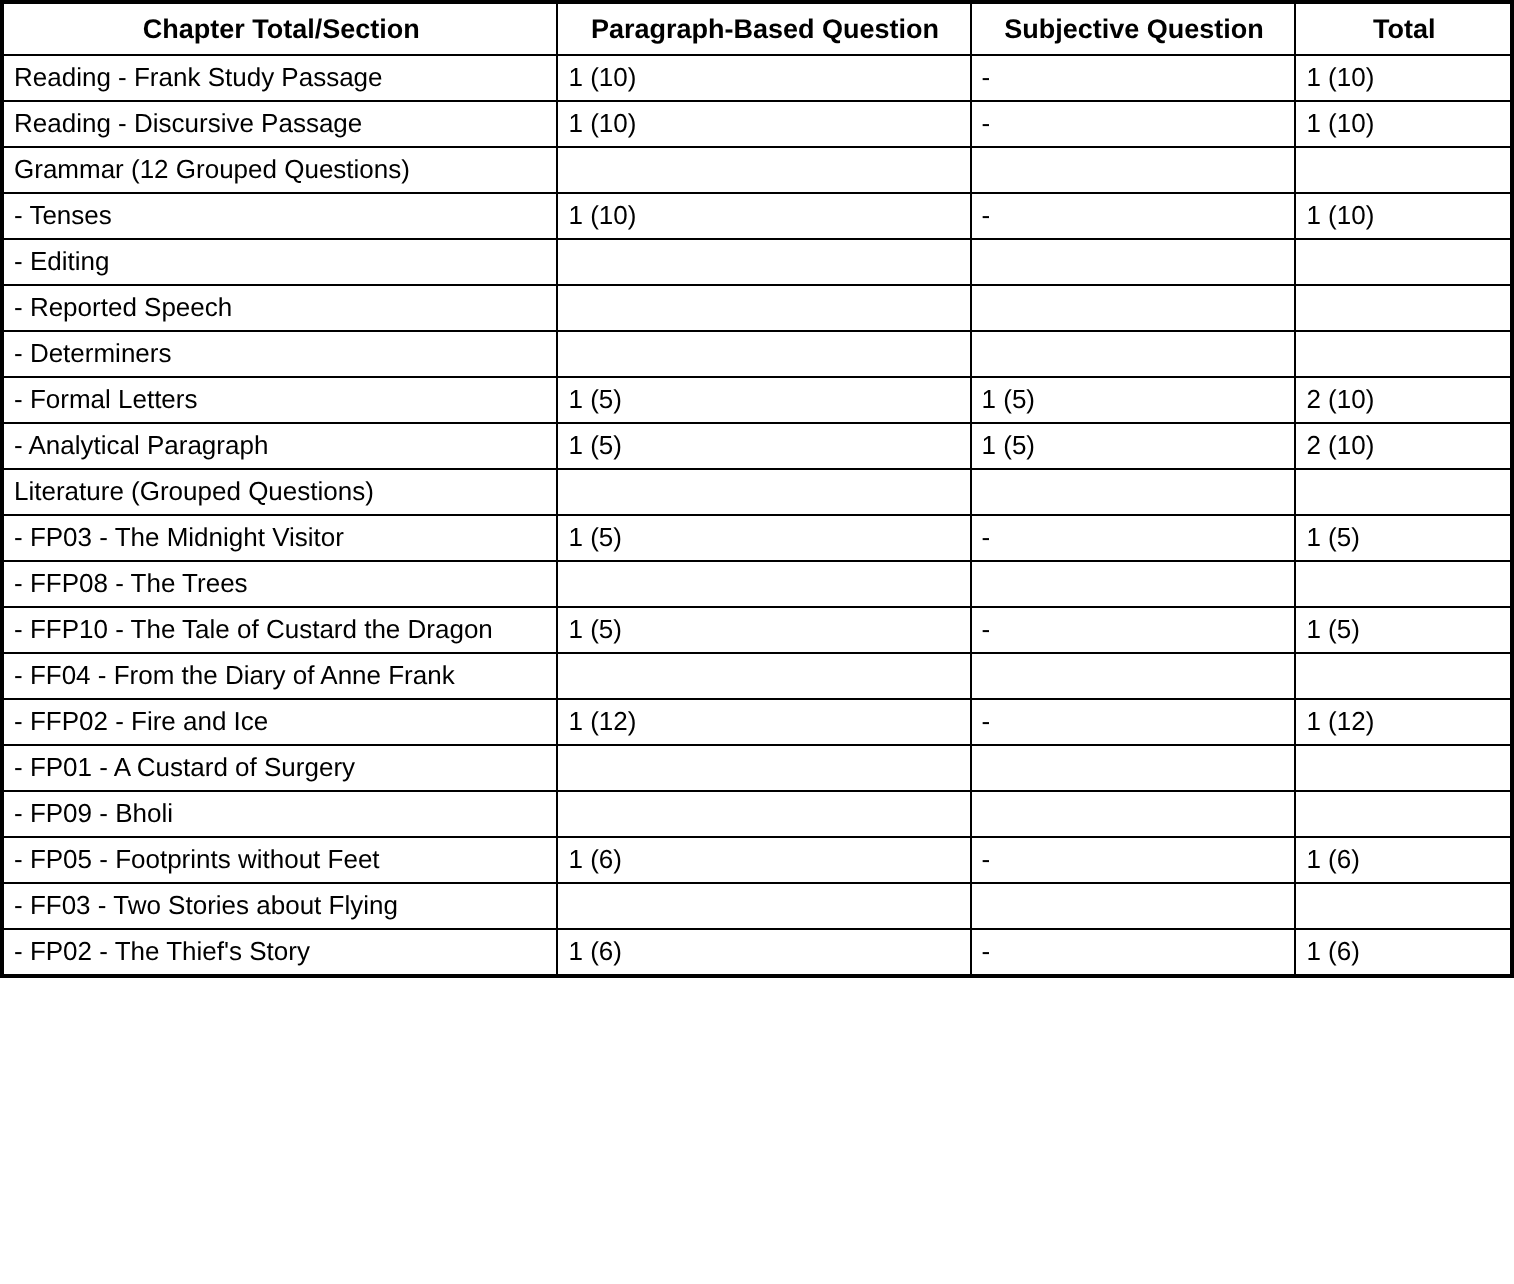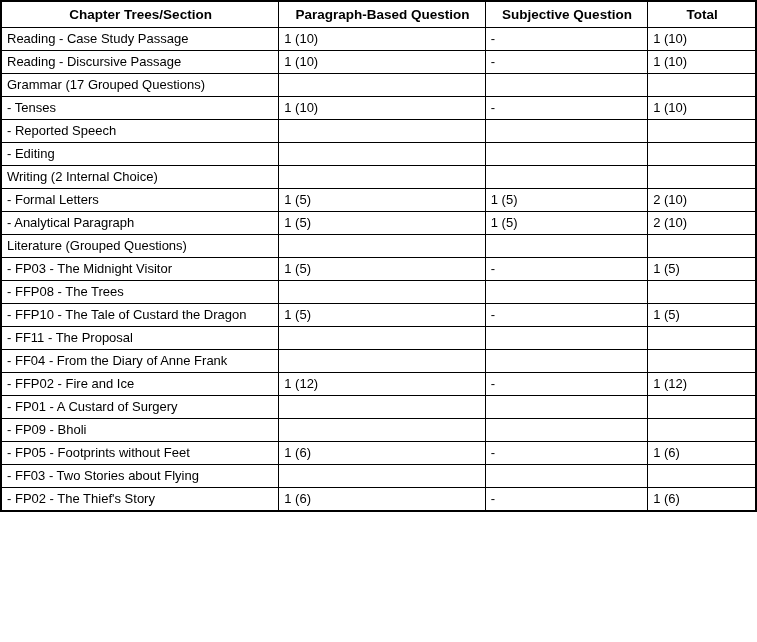--- a/index.html
+++ b/index.html
@@ -60,65 +60,65 @@
 
 <table id="exam-table">
   <colgroup>
     <col class="c-chapter">
     <col class="c-para">
     <col class="c-subj">
     <col class="c-total">
   </colgroup>
   <thead>
     <tr>
-      <th>Chapter Trees/Section</th>
+      <th>Chapter Total/Section</th>
       <th>Paragraph-Based Question</th>
       <th>Subjective Question</th>
       <th>Total</th>
     </tr>
   </thead>
   <tbody id="table-body">
       <tr>
-        <td>Reading - Case Study Passage</td>
+        <td>Reading - Frank Study Passage</td>
         <td>1 (10)</td>
         <td>-</td>
         <td>1 (10)</td>
       </tr>
       <tr>
         <td>Reading - Discursive Passage</td>
         <td>1 (10)</td>
         <td>-</td>
         <td>1 (10)</td>
       </tr>
       <tr>
-        <td>Grammar (17 Grouped Questions)</td>
+        <td>Grammar (12 Grouped Questions)</td>
         <td></td>
         <td></td>
         <td></td>
       </tr>
       <tr>
         <td>- Tenses</td>
         <td>1 (10)</td>
         <td>-</td>
         <td>1 (10)</td>
       </tr>
       <tr>
+        <td>- Editing</td>
+        <td></td>
+        <td></td>
+        <td></td>
+      </tr>
+      <tr>
         <td>- Reported Speech</td>
         <td></td>
         <td></td>
         <td></td>
       </tr>
       <tr>
-        <td>- Editing</td>
-        <td></td>
-        <td></td>
-        <td></td>
-      </tr>
-      <tr>
-        <td>Writing (2 Internal Choice)</td>
+        <td>- Determiners</td>
         <td></td>
         <td></td>
         <td></td>
       </tr>
       <tr>
         <td>- Formal Letters</td>
         <td>1 (5)</td>
         <td>1 (5)</td>
         <td>2 (10)</td>
       </tr>
@@ -144,26 +144,20 @@
         <td>- FFP08 - The Trees</td>
         <td></td>
         <td></td>
         <td></td>
       </tr>
       <tr>
         <td>- FFP10 - The Tale of Custard the Dragon</td>
         <td>1 (5)</td>
         <td>-</td>
         <td>1 (5)</td>
-      </tr>
-      <tr>
-        <td>- FF11 - The Proposal</td>
-        <td></td>
-        <td></td>
-        <td></td>
       </tr>
       <tr>
         <td>- FF04 - From the Diary of Anne Frank</td>
         <td></td>
         <td></td>
         <td></td>
       </tr>
       <tr>
         <td>- FFP02 - Fire and Ice</td>
         <td>1 (12)</td>

